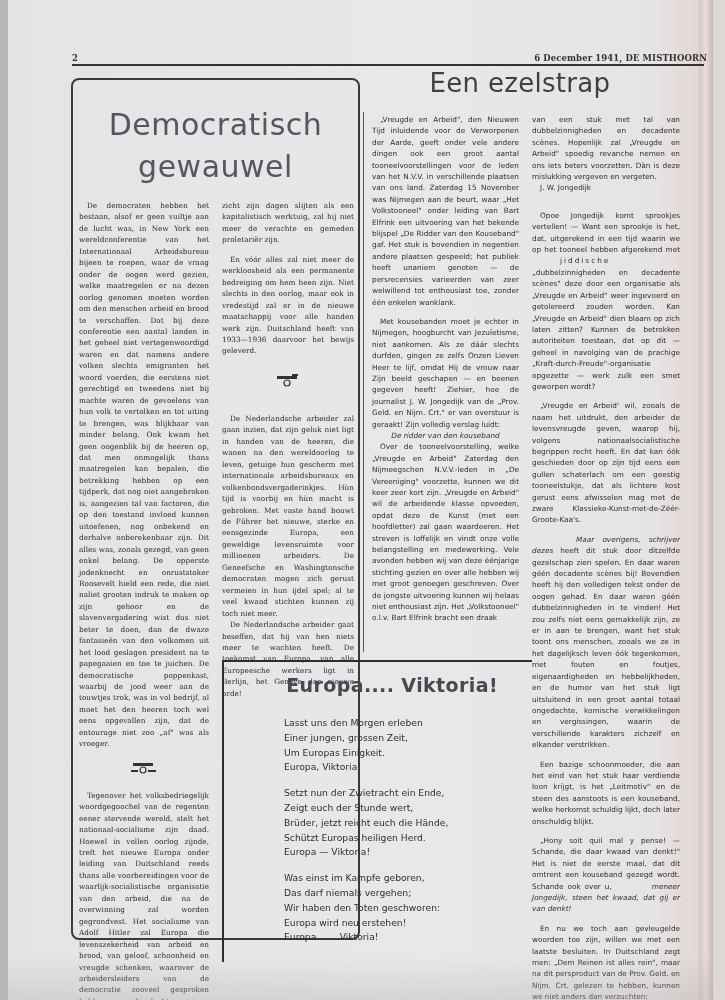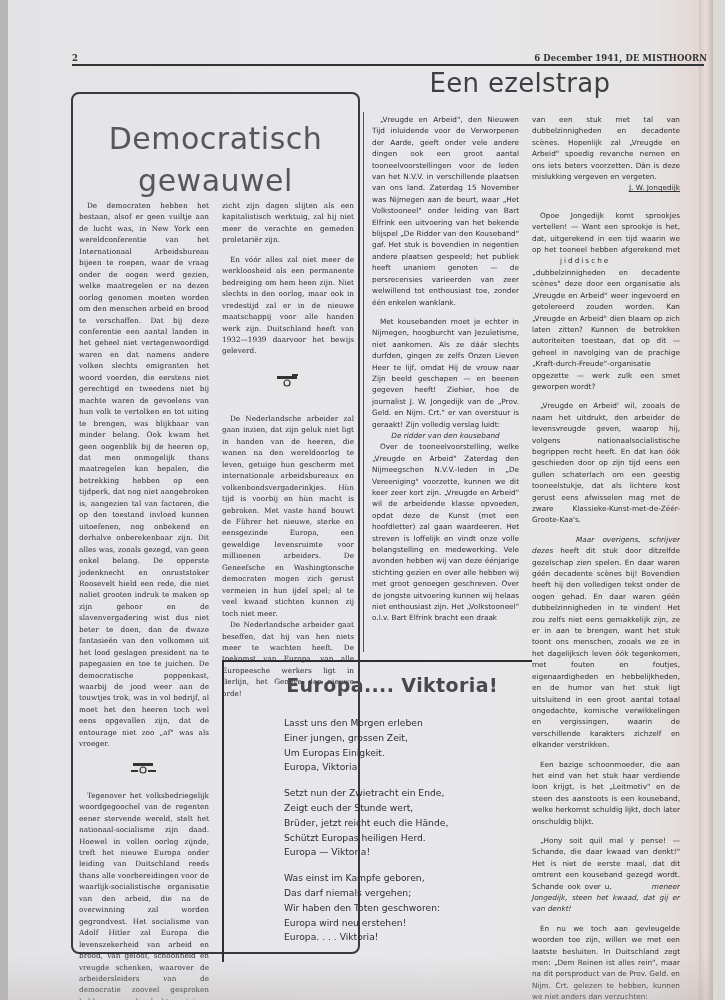--- a/index.html
+++ b/index.html
@@ -20,21 +20,21 @@
     position:absolute; left:72px; top:53px; width:655px;
     font-size:8.5px; font-weight:bold; font-family:"DejaVu Serif", serif;
     color:#333;
   }
   .folio .pg { position:absolute; left:0; top:0; }
   .folio .dateline { position:absolute; right:20px; top:0; letter-spacing:0.1px; }
   .rule { position:absolute; left:72px; top:64px; width:632px; height:2px; background:#333; }
 
   
   .boxed {
-    position:absolute; left:71px; top:92px; width:285px; height:858px;
+    position:absolute; left:71px; top:78px; width:285px; height:858px;
     border:2px solid #3a3a3d; border-radius:8px;
   }
   .boxed-title {
     position:absolute; left:0; top:24px; width:285px; text-align:center;
     font-family:"DejaVu Sans", sans-serif; font-size:30px; line-height:42px;
     color:#56565c; font-weight:normal; letter-spacing:0.5px;
   }
   .colL, .colM {
     position:absolute; font-size:7.3px; line-height:11.45px; text-align:justify;
     font-family:"DejaVu Serif", serif; color:#2a2a2e;
@@ -52,21 +52,21 @@
     position:absolute; left:400px; top:68px; width:240px; text-align:center;
     font-family:"DejaVu Sans", sans-serif; font-weight:normal; font-size:26px;
     color:#3f3f44; letter-spacing:0.3px;
   }
   .colR, .colR2 {
     position:absolute; font-size:7.3px; line-height:11.4px; text-align:justify;
     font-family:"DejaVu Sans", sans-serif; color:#2f2f33;
   }
   .colR { left:372px; top:114px; width:147px; }
   .colR2 { left:532px; top:114px; width:148px; }
-  .signature { text-align:right; margin-top:1px;text-decoration:underline; }
+  .signature { margin-top:1px; }
   .subhead { font-style:italic; text-align:center; margin:26px 0 6px 0; text-indent:0 !important; }
   .italic { font-style:italic;margin-left:36px; }
   .caps { letter-spacing:1.5px; }
   .spaced { letter-spacing:2px;padding-left:28px; }
   .vsep { position:absolute; left:363px; top:112px; width:1px; height:540px; background:#55555a; }
 
   
   .poem-box {
     position:absolute; left:222px; top:660px; width:308px; height:300px;
     border-left:2px solid #2d2d30; border-top:2px solid #2d2d30;
@@ -112,21 +112,21 @@
     <rect x="3" y="3" width="20" height="3" fill="#333"></rect>
     <rect x="1" y="10" width="7" height="2" fill="#333"></rect>
     <rect x="18" y="10" width="8" height="2" fill="#333"></rect>
     <circle cx="13" cy="10" r="3" fill="none" stroke="#333" stroke-width="1.2"></circle>
   </svg>
   <p>Tegenover het volksbedriegelijk woordgegoochel van de regenten eener stervende wereld, stelt het nationaal-socialisme zijn daad. Hoewel in vollen oorlog zijnde, treft het nieuwe Europa onder leiding van Duitschland reeds thans alle voorbereidingen voor de waarlijk-socialistische organisatie van den arbeid, die na de overwinning zal worden gegrondvest. Het socialisme van Adolf Hitler zal Europa die levenszekerheid van arbeid en brood, van geloof, schoonheid en vreugde schenken, waarover de arbeidersleiders van de democratie zooveel gesproken hebben, maar die slechts weinigen daadwerkelijk wilden en die niemand kón verwezenlijken. In de nieuwe Europeesche arbeidsgemeenschap zal de werker niet meer hoeven te verhongeren, zal hij niet meer in vreugdeloosheid en zonder uit-</p>
 </div>
 
 <div class="colM">
   <p style="text-indent:0">zicht zijn dagen slijten als een kapitalistisch werktuig, zal hij niet meer de verachte en gemeden proletariër zijn.</p>
-  <p class="para-gap">En vóór alles zal niet meer de werkloosheid als een permanente bedreiging om hem heen zijn. Niet slechts in den oorlog, maar ook in vredestijd zal er in de nieuwe maatschappij voor alle handen werk zijn. Duitschland heeft van 1932—1939 daarvoor het bewijs geleverd.</p>
+  <p class="para-gap">En vóór alles zal niet meer de werkloosheid als een permanente bedreiging om hem heen zijn. Niet slechts in den oorlog, maar ook in vredestijd zal er in de nieuwe maatschappij voor alle handen werk zijn. Duitschland heeft van 1933—1936 daarvoor het bewijs geleverd.</p>
   <svg class="ornament" style="margin:16px auto 26px auto" viewBox="0 0 28 14">
     <rect x="3" y="3" width="20" height="3" fill="#333"></rect>
     <rect x="18" y="1" width="6" height="2" fill="#333"></rect>
     <circle cx="13" cy="10" r="3" fill="none" stroke="#333" stroke-width="1.2"></circle>
   </svg>
   <p>De Nederlandsche arbeider zal gaan inzien, dat zijn geluk niet ligt in handen van de heeren, die wanen na den wereldoorlog te leven, getuige hun gescherm met internationale arbeidsbureaux en volkenbondsvergaderinkjes. Hùn tijd is voorbij en hùn macht is gebroken. Met vaste hand bouwt de Führer het nieuwe, sterke en eensgezinde Europa, een geweldige levensruimte voor millioenen arbeiders. De Geneefsche en Washingtonsche democraten mogen zich gerust vermeien in hun ijdel spel; al te veel kwaad stichten kunnen zij toch niet meer.</p>
   <p>De Nederlandsche arbeider gaat beseffen, dat hij van hen niets meer te wachten heeft. De toekomst van Europa, van alle Europeesche werkers ligt in Berlijn, het Genève der nieuwe orde!</p>
 </div>
 
 <div class="art-title">Een ezelstrap</div>

